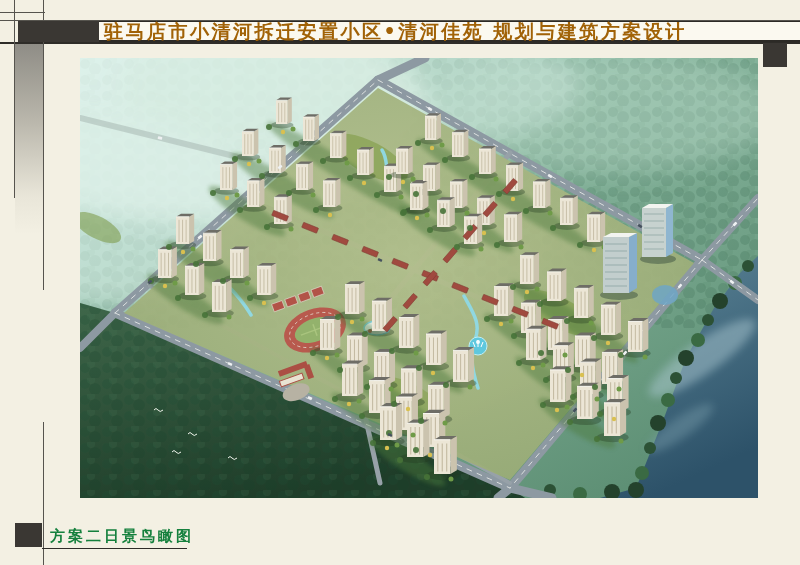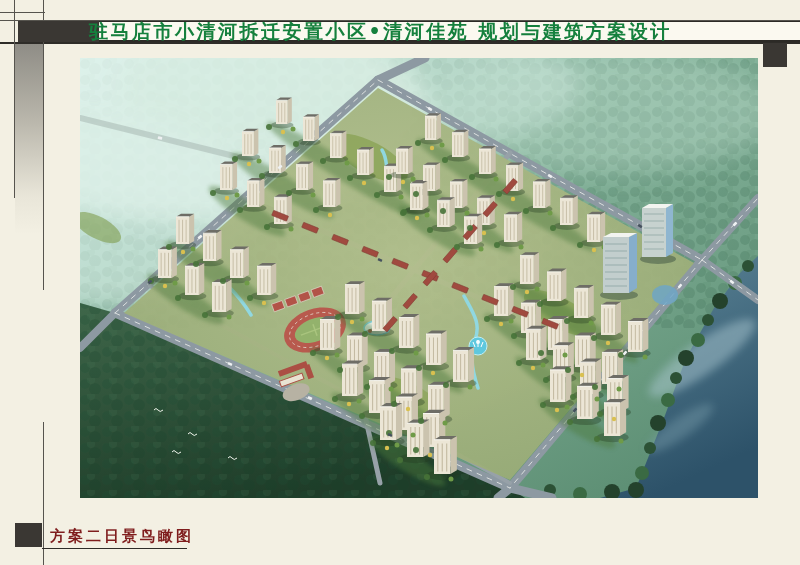--- a/index.html
+++ b/index.html
@@ -13,31 +13,31 @@
   .hline{background:#56544e;height:1px;}
   .vline{background:#56544e;width:1px;}
   .ink-rect{background:#3a3733;}
   .title-fill{
     left:99px;top:21px;width:701px;height:21px;
     background:#fbf9f0;
     border-top:1px solid #2c2a26;border-bottom:2px solid #2c2a26;
     box-sizing:border-box;
   }
   .title-text{
-    left:89px;top:20px;width:690px;height:38px;line-height:23px;
+    left:104px;top:20px;width:690px;height:38px;line-height:23px;
     font-size:19px;font-weight:bold;letter-spacing:2.5px;
-    color:#15803d;white-space:nowrap;
+    color:#a16207;white-space:nowrap;
   }
   .grad-bar{
     left:15px;top:44px;width:28px;height:190px;
     background:linear-gradient(to bottom,#8f8d86 0%,#b9b6ab 40%,rgba(217,214,201,0.4) 80%,rgba(243,240,227,0) 100%);
   }
   .caption-text{
     left:50px;top:525px;height:22px;line-height:22px;
-    font-size:15px;font-weight:bold;letter-spacing:3px;color:#7f1d1d;
+    font-size:15px;font-weight:bold;letter-spacing:3px;color:#15803d;
     white-space:nowrap;
   }
   .render-frame{
     left:80px;top:58px;width:678px;height:440px;
     overflow:hidden;
   }
   svg{display:block;}
 </style>
 </head>
 <body>

